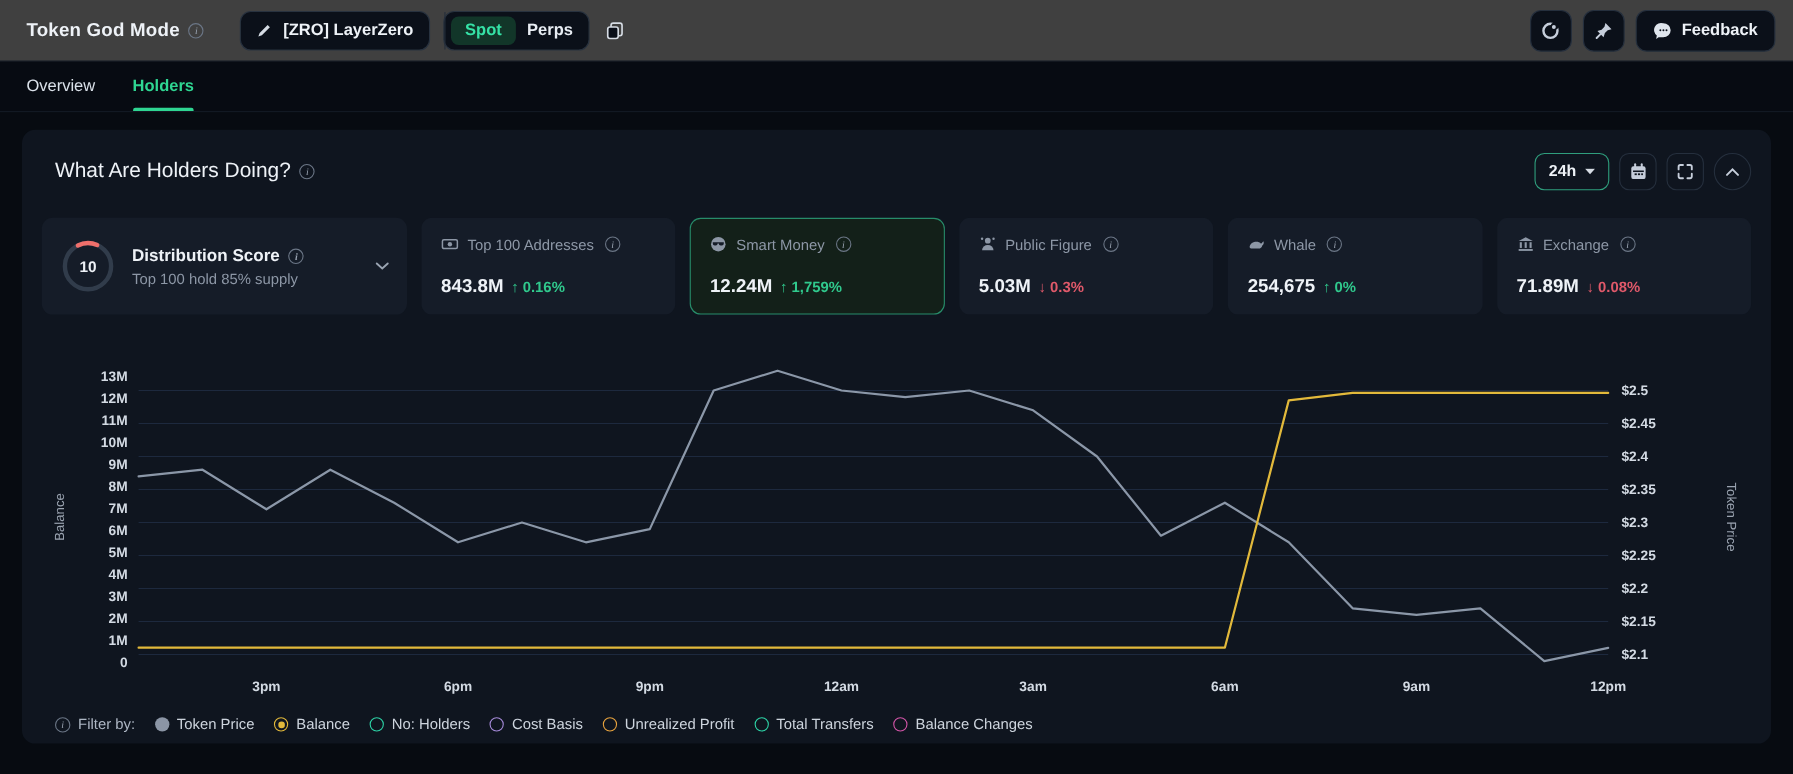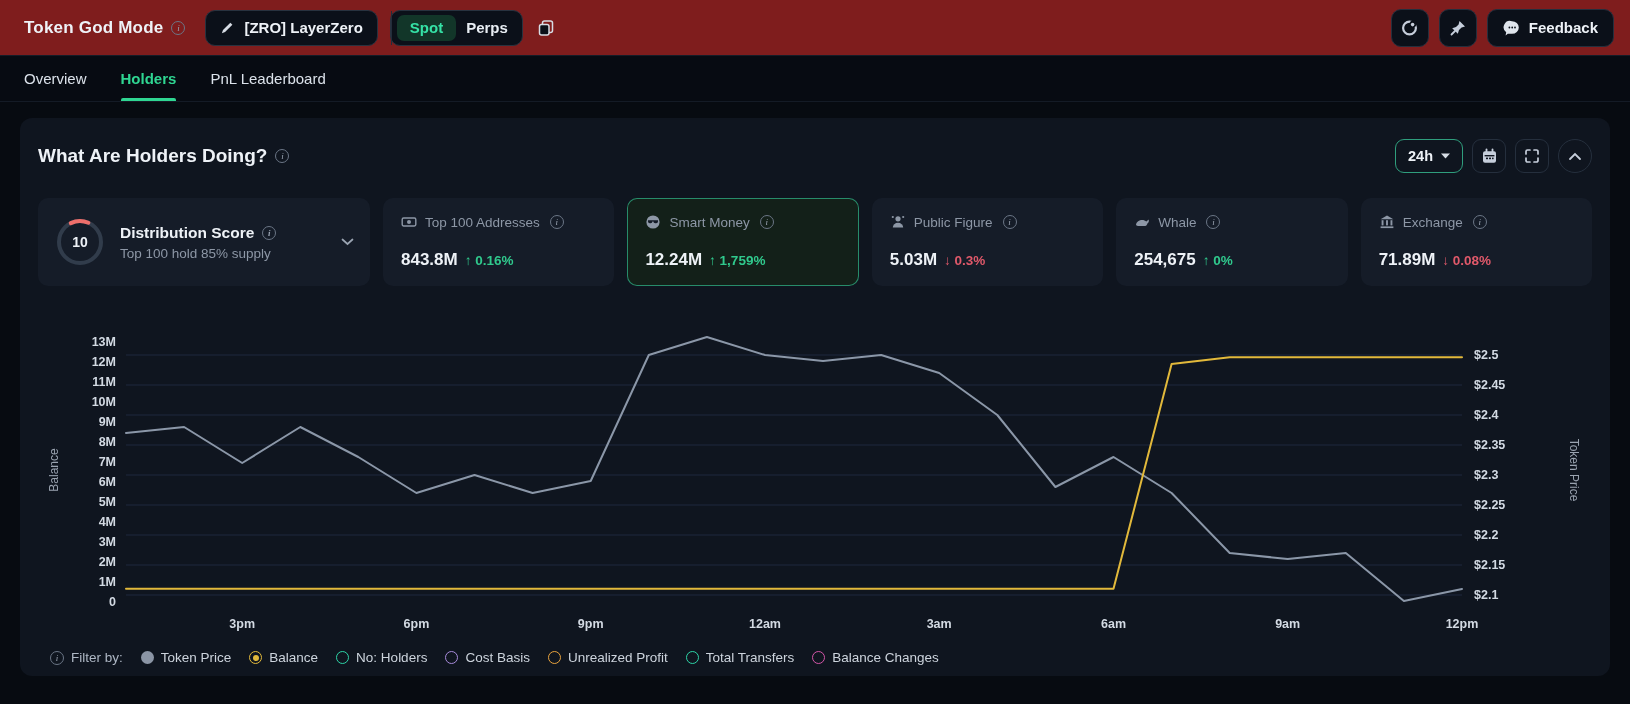--- a/index.html
+++ b/index.html
@@ -1,28 +1,28 @@
 <!DOCTYPE html>
 <html><head>
 <meta charset="utf-8">
 <style>
   * { margin:0; padding:0; box-sizing:border-box; }
   html,body { width:1630px; height:704px; overflow:hidden; background:#070b11;
     font-family:"Liberation Sans", sans-serif; color:#eef2f7; }
 
   
-  .app-header { height:56px; background:#7f1d1d; border-bottom:1px solid #151c27;
+  .app-header { height:56px; background:#404040; border-bottom:1px solid #151c27;
     display:flex; align-items:center; padding:0 16px 0 24px; }
   .app-title { font-size:17px; font-weight:700; letter-spacing:.2px; }
   .info-i { display:inline-flex; align-items:center; justify-content:center;
     width:14px; height:14px; border:1px solid #6b7686; border-radius:50%;
     color:#9aa4b2; font-size:9px; font-family:"Liberation Serif",serif; font-style:italic;
     margin-left:8px; flex:0 0 auto; }
   .pill { display:flex; align-items:center; gap:9px; border:1px solid #28323f;
-    border-radius:10px; height:36px; padding:0 14px; margin-left:20px; font-size:15px;
+    border-radius:10px; height:36px; padding:0 14px; margin-left:33px; font-size:15px;
     font-weight:600; background:#0b1019; cursor:pointer; }
   .net-pill { display:flex; align-items:stretch; border:1px solid #28323f;
     border-radius:10px; height:36px; margin-left:12px; background:#0b1019; }
   .net-left { display:flex; align-items:center; gap:8px; padding:0 12px; font-size:15px;
     font-weight:600; cursor:pointer; }
   .seg-divider { width:1px; background:#232d3b; }
   .seg-btn { display:flex; align-items:center; font-size:15px; cursor:pointer; }
   .seg-spot { margin:4px 2px 4px 5px; padding:0 13px; background:#123629;
     border-radius:7px; color:#35e2a6; font-weight:700; }
   .seg-perps { padding:0 14px 0 8px; color:#e8edf3; font-weight:600; }
@@ -40,21 +40,21 @@
   .tab { display:flex; align-items:center; font-size:15px; color:#dbe2ea;
     position:relative; cursor:pointer; font-weight:500; }
   .tab.active { color:#2fd692; font-weight:700; }
   .tab.active::after { content:""; position:absolute; left:0; right:0; bottom:0;
     height:3px; background:#2fd692; border-radius:2px 2px 0 0; }
 
   
   .panel { margin:16px 20px 0 20px; height:558px; background:#0f151f;
     border-radius:12px; padding:18px 0 0 0; }
   .section-head { display:flex; align-items:center; padding:0 18px; height:40px; }
-  .section-title { font-size:19px; font-weight:700; }
+  .section-title { font-size:19px; font-weight:400;margin-left:12px; }
   .section-controls { margin-left:auto; display:flex; align-items:center; gap:9px; }
   .range-btn { display:flex; align-items:center; gap:8px; border:1px solid #2f9e7d;
     border-radius:9px; height:34px; padding:13px 12px; font-size:14.5px; font-weight:600;
     color:#eef2f7; background:transparent; cursor:pointer; }
   .sq-btn { width:34px; height:34px; border:1px solid #252f3d; border-radius:9px;
     background:transparent; display:flex; align-items:center; justify-content:center; cursor:pointer; }
   .round-btn { border-radius:50%; }
 
   
   .cards-row { display:flex; gap:13px; padding:0 18px; margin-top:22px; height:88px; }
@@ -144,21 +144,20 @@
           <circle cx="12" cy="8.5" r="0.9" fill="#0b1019"></circle>
       </svg>
       <span>Feedback</span>
     </button>
   </div>
 </header>
 
 <nav class="tab-bar">
   <div class="tab">Overview</div>
   <div class="tab active">Holders</div>
-  <div class="tab">PnL Leaderboard</div>
 </nav>
 
 <section class="panel">
 
   <div class="section-head">
     <span class="section-title">What Are Holders Doing?</span>
     <span class="info-i">i</span>
 
     <div class="section-controls">
       <button class="range-btn">

